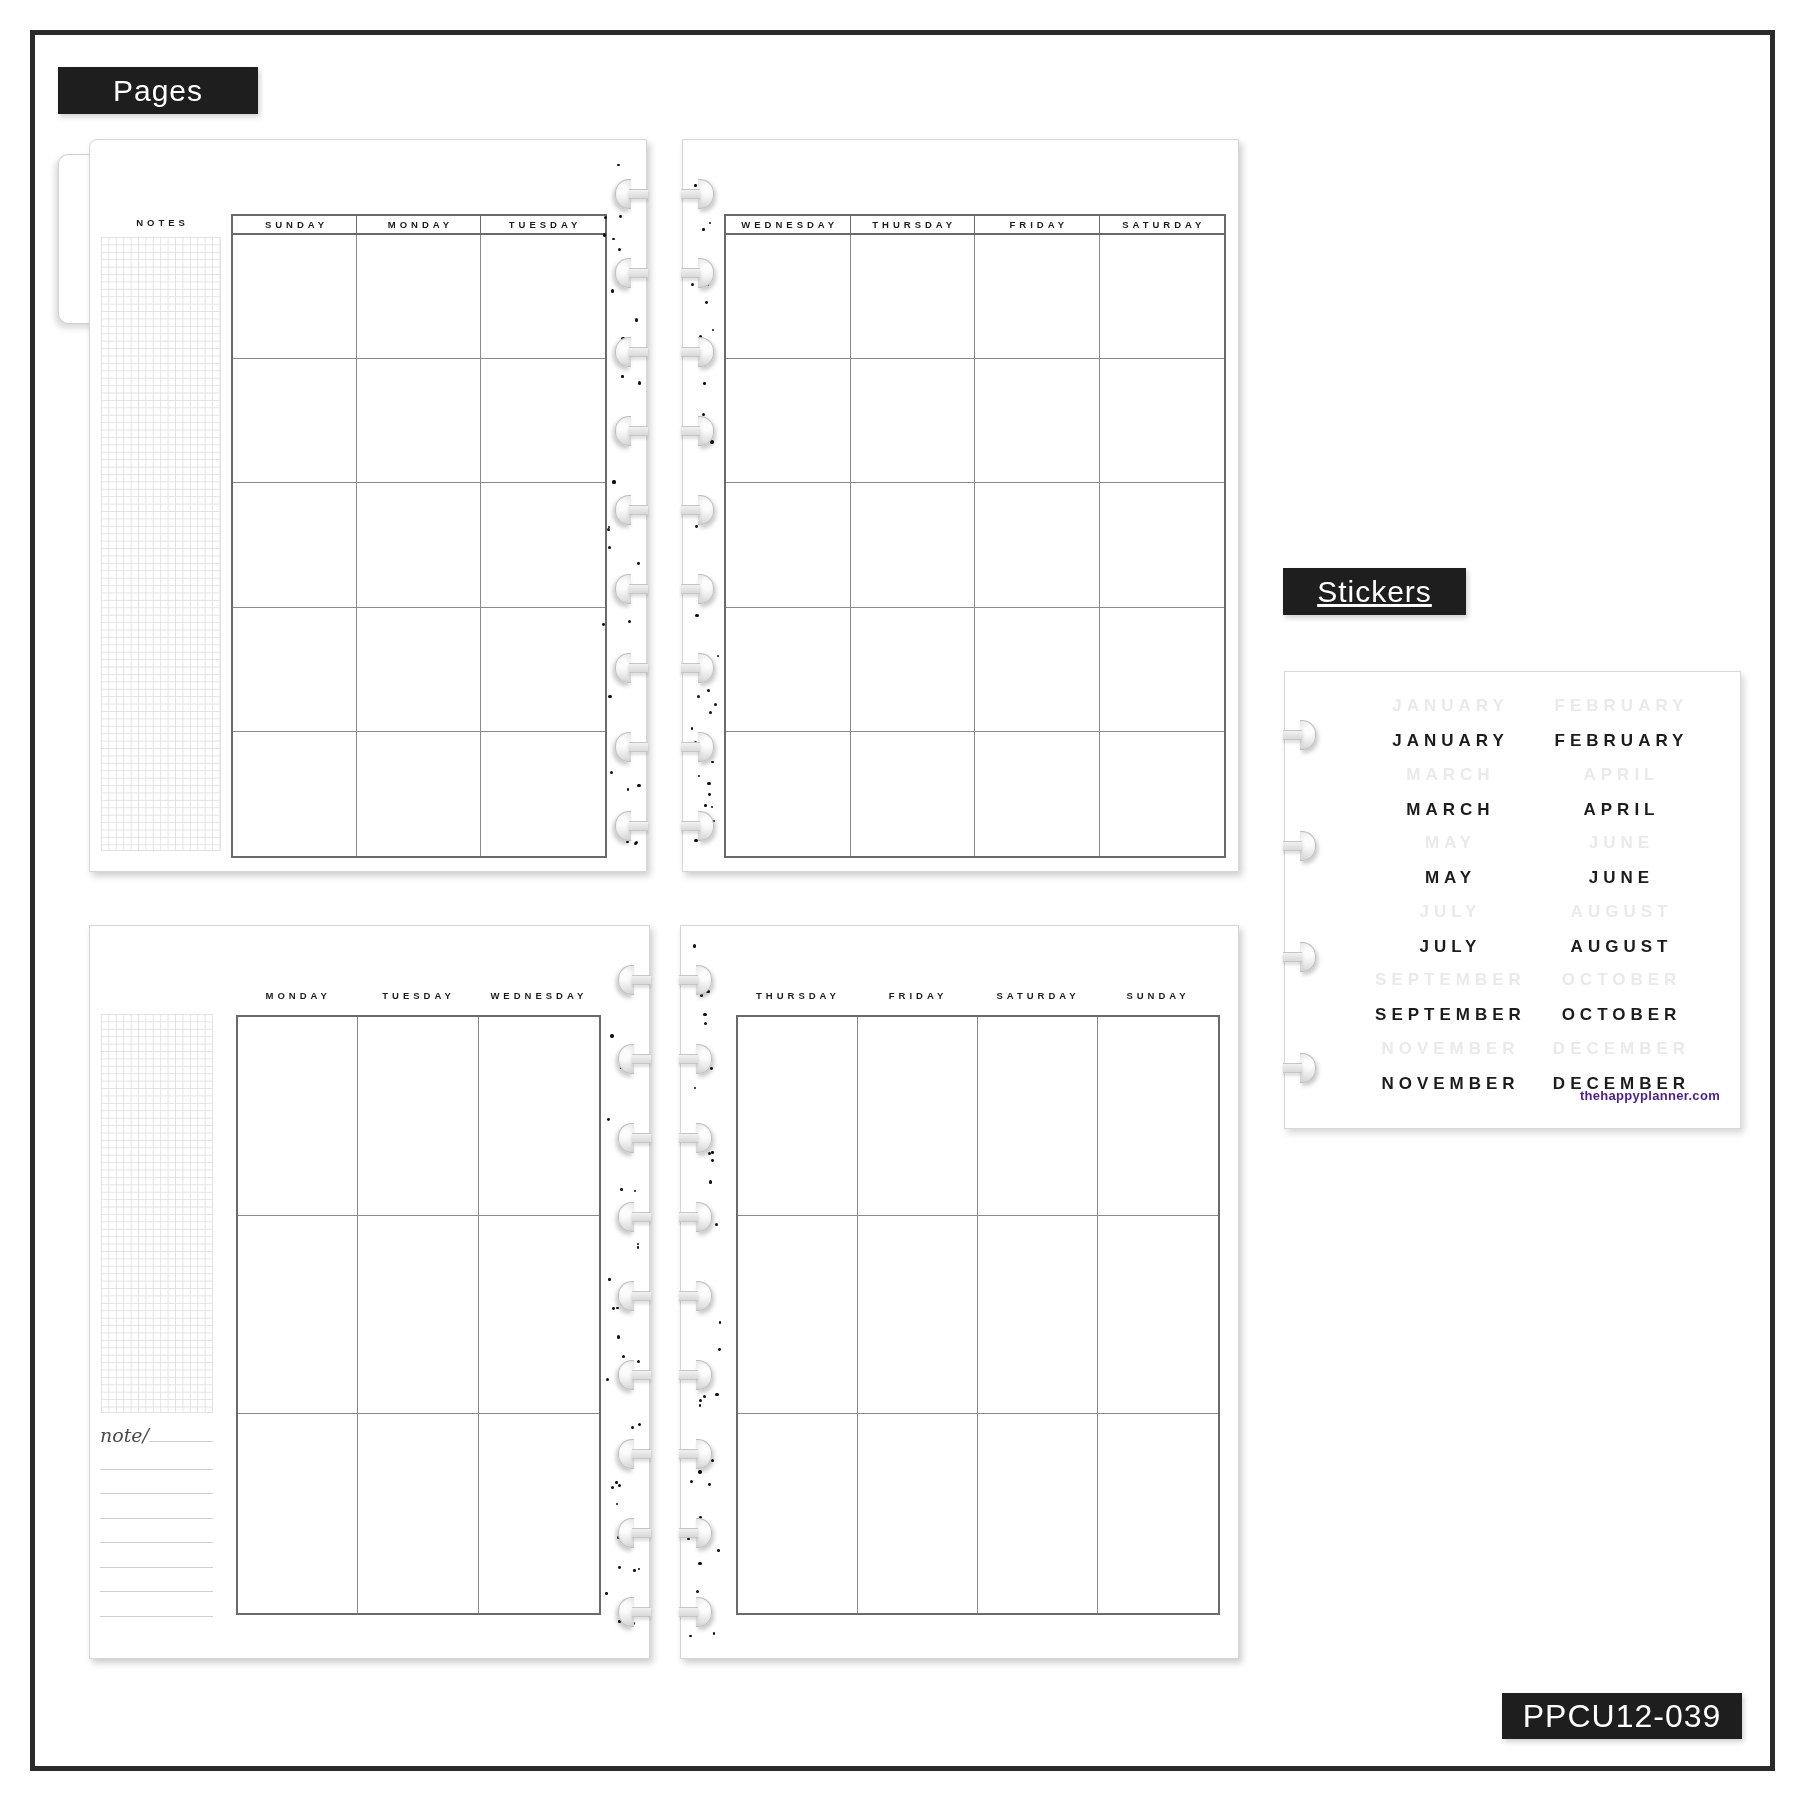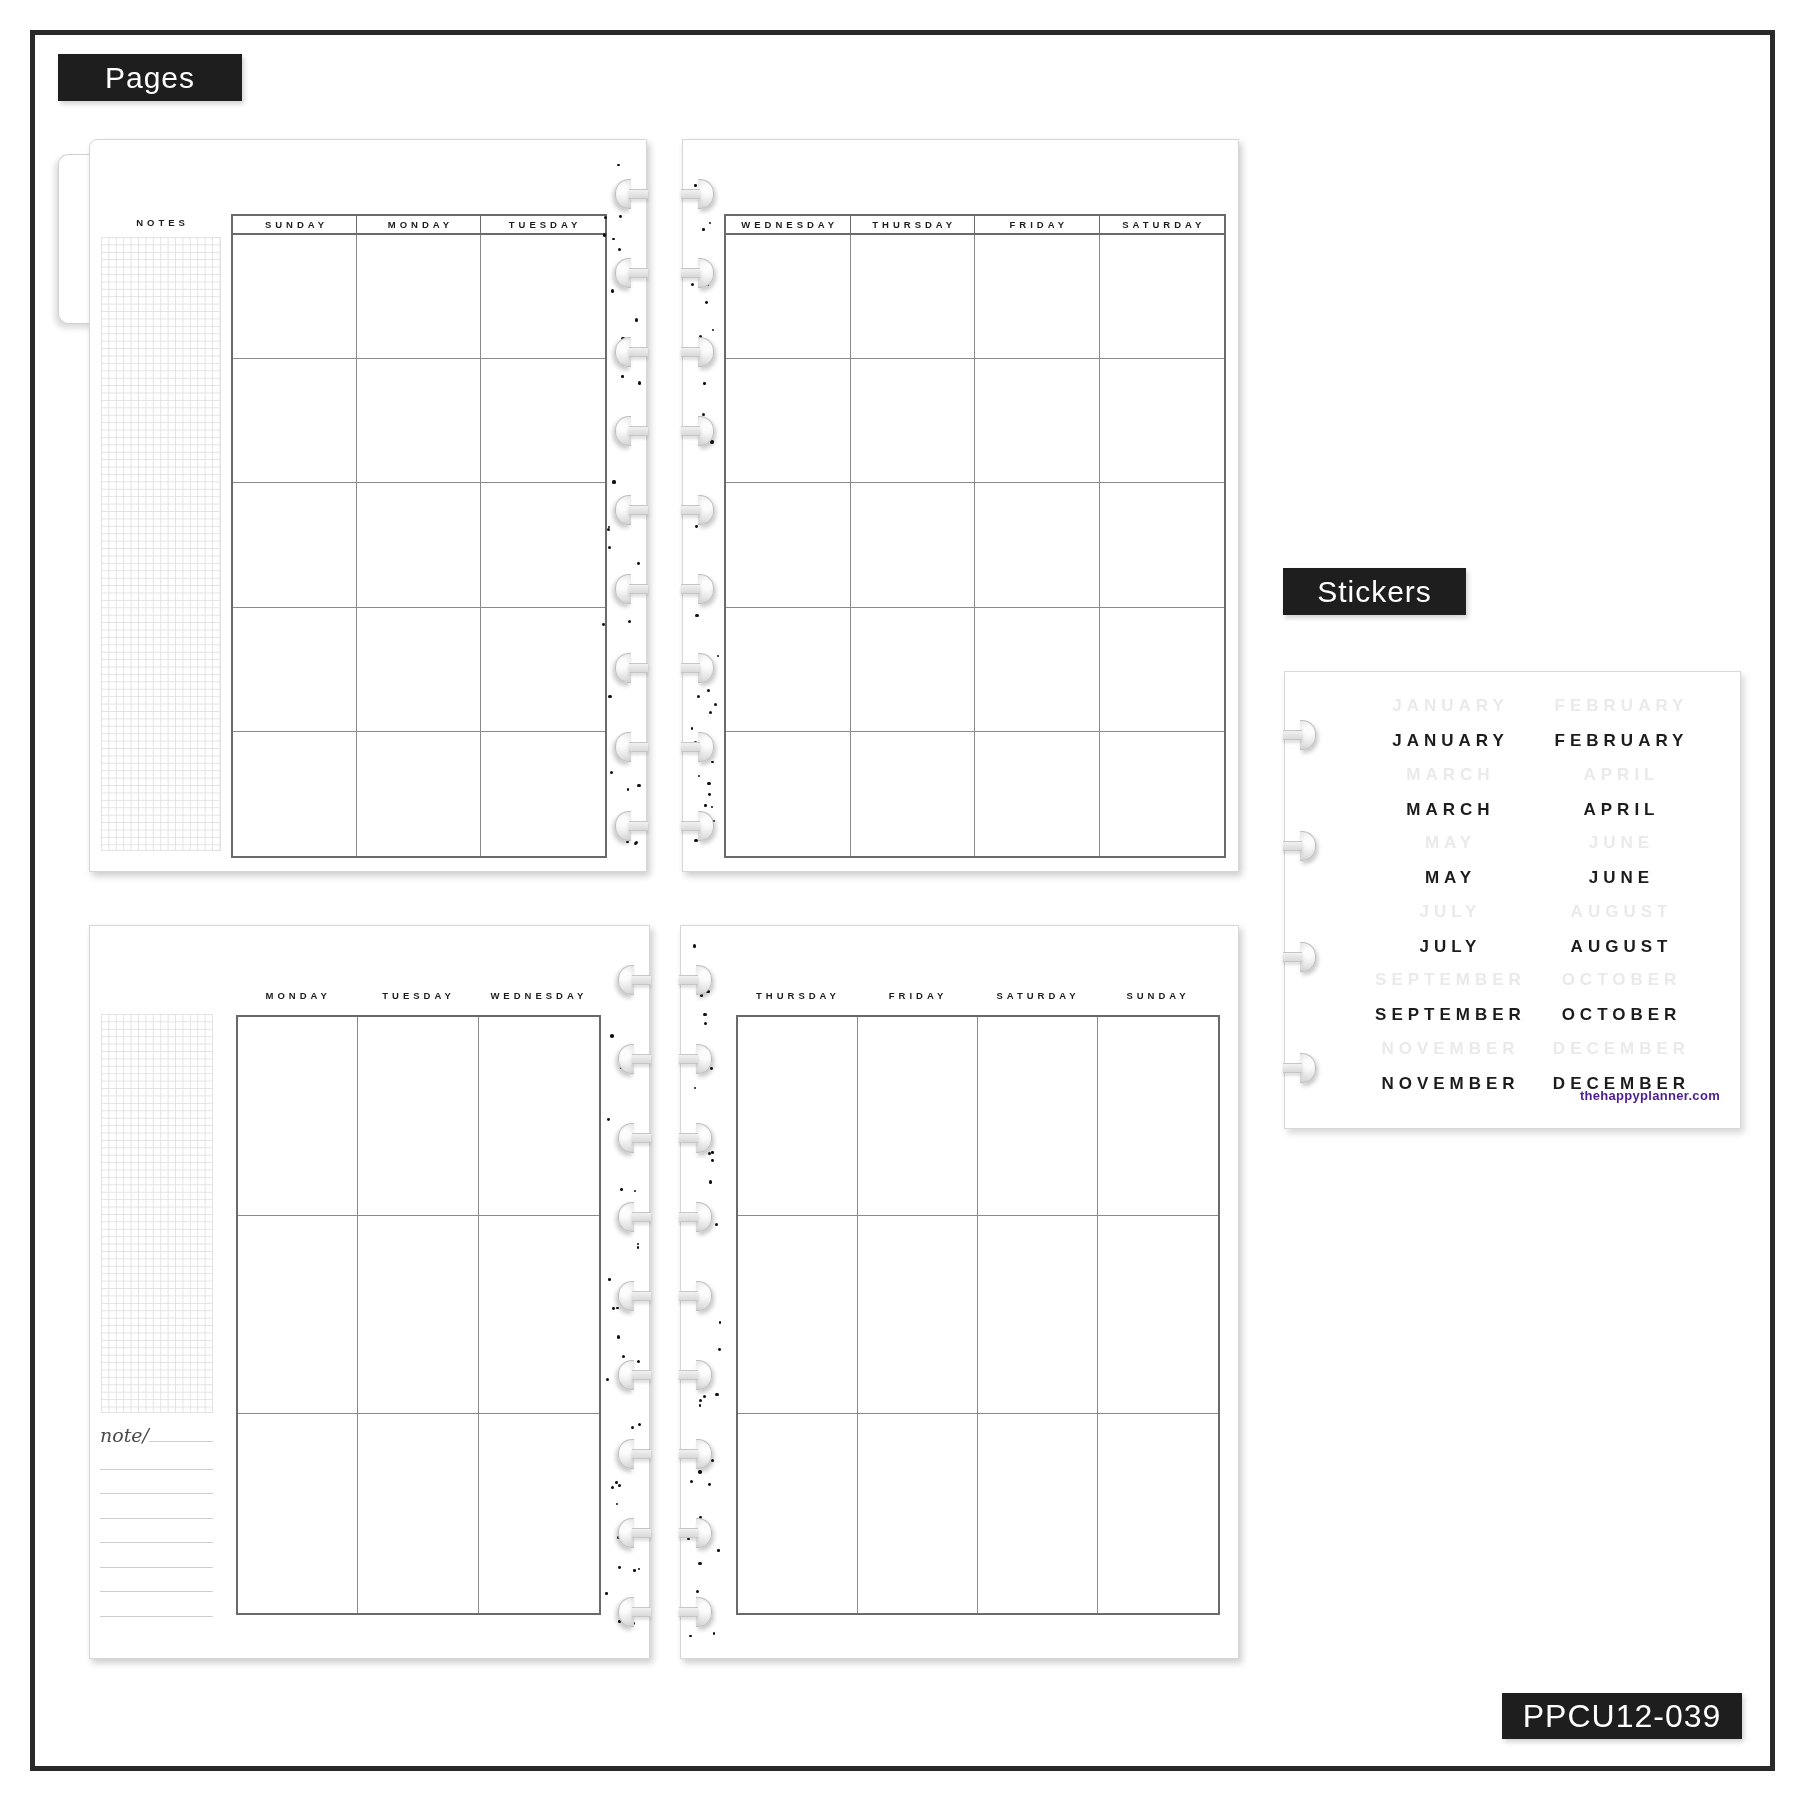--- a/index.html
+++ b/index.html
@@ -62,21 +62,21 @@
   .noteblock .noteline{border-bottom:1px solid var(--note-line,#cfcfcf);flex:1;height:14px;}
   .noteblock .ruled{height:23.5px;border-bottom:1px solid var(--note-line,#cfcfcf);}
 </style>
 </head>
 <body>
 
 <div class="canvas">
 
   <div class="frame"></div>
 
-  <div class="badge" style="left:58px;top:54px;width:184px;height:47px;">
+  <div class="badge" style="left:58px;top:67px;width:200px;height:47px;">
     <span>Pages</span>
   </div>
 
   <div class="tab" style="left:58px;top:154px;width:42px;height:168px;"></div>
 
   <div class="page" style="left:89px;top:139px;width:556px;height:731px;border-top-left-radius:8px;">
     <div class="notes-title" style="left:11px;top:77px;width:119px;">NOTES</div>
     <div class="gridpaper" style="left:11px;top:97px;width:119px;height:613px;"></div>
     <div class="cal" style="left: 141px; top: 74px; width: 372px; height: 640px; grid-template-columns: repeat(3, 1fr); grid-template-rows: 19px repeat(5, 1fr);">
       <div class="hcell day-label">SUNDAY</div>
@@ -462,21 +462,21 @@
       <div class="disc flip" style="top: 592px; left: -3px;">
         <span class="bulb"></span>
         <span class="stem"></span>
       </div>
       <div class="disc flip" style="top: 671px; left: -3px;">
         <span class="bulb"></span>
         <span class="stem"></span>
       </div>
     </div>
 
-  <div class="badge" style="left:1283px;top:568px;width:183px;height:47px;">
+  <div class="badge" style="left:1283px;top:568px;width:183px;height:47px;text-decoration:underline;">
     <span>Stickers</span>
   </div>
 
   <div class="sheet" style="left:1284px;top:671px;width:455px;height:456px;">
     <div id="month-grid">
         <div class="month ghost" style="left: 163px; top: 24px;">JANUARY</div>
         <div class="month bold" style="left: 163px; top: 59px;">JANUARY</div>
         <div class="month ghost" style="left: 334px; top: 24px;">FEBRUARY</div>
         <div class="month bold" style="left: 334px; top: 59px;">FEBRUARY</div>
         <div class="month ghost" style="left: 163px; top: 92.5px;">MARCH</div>

